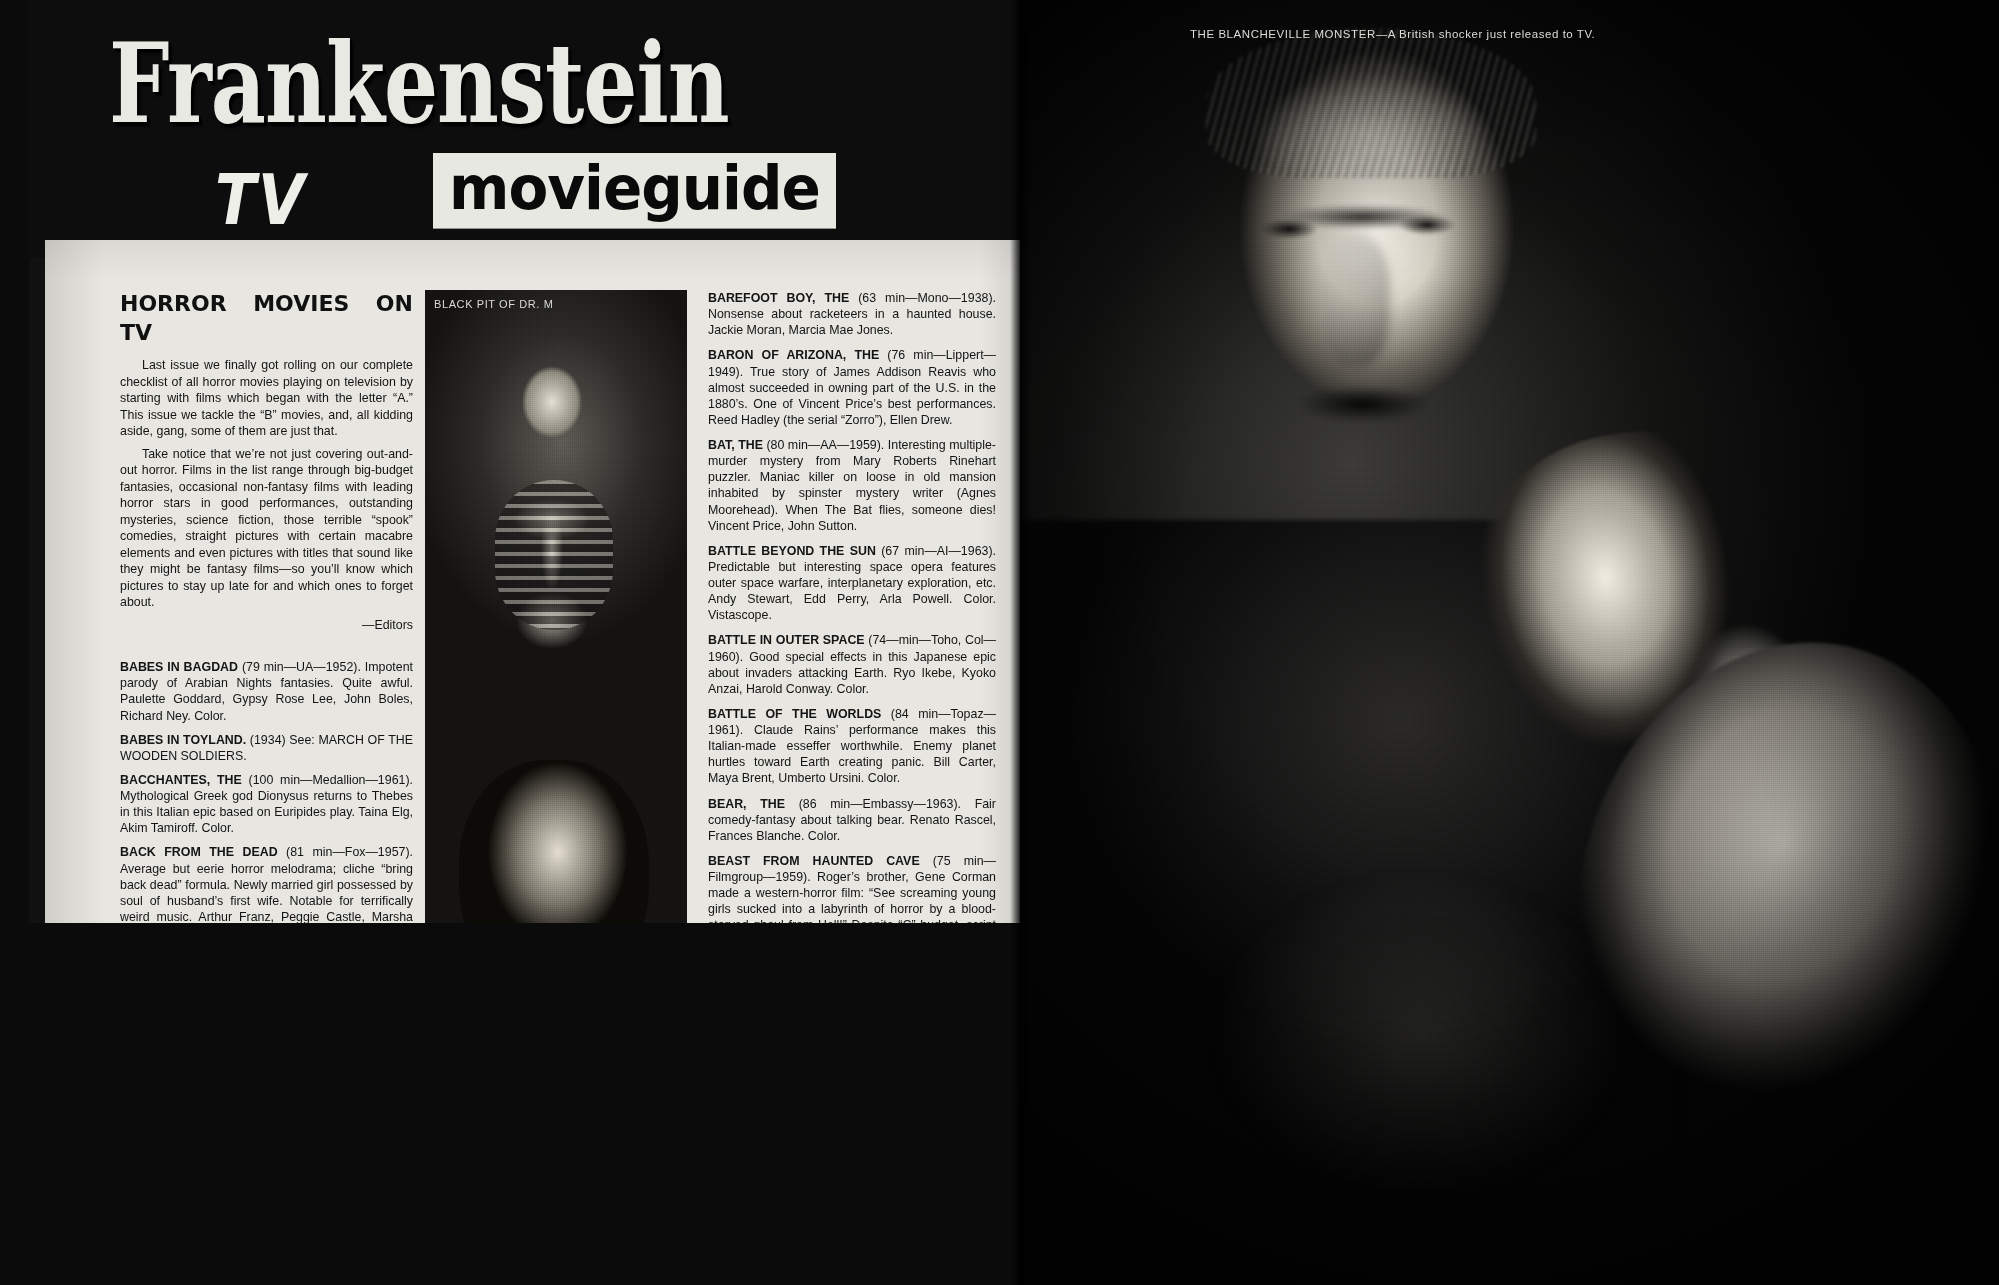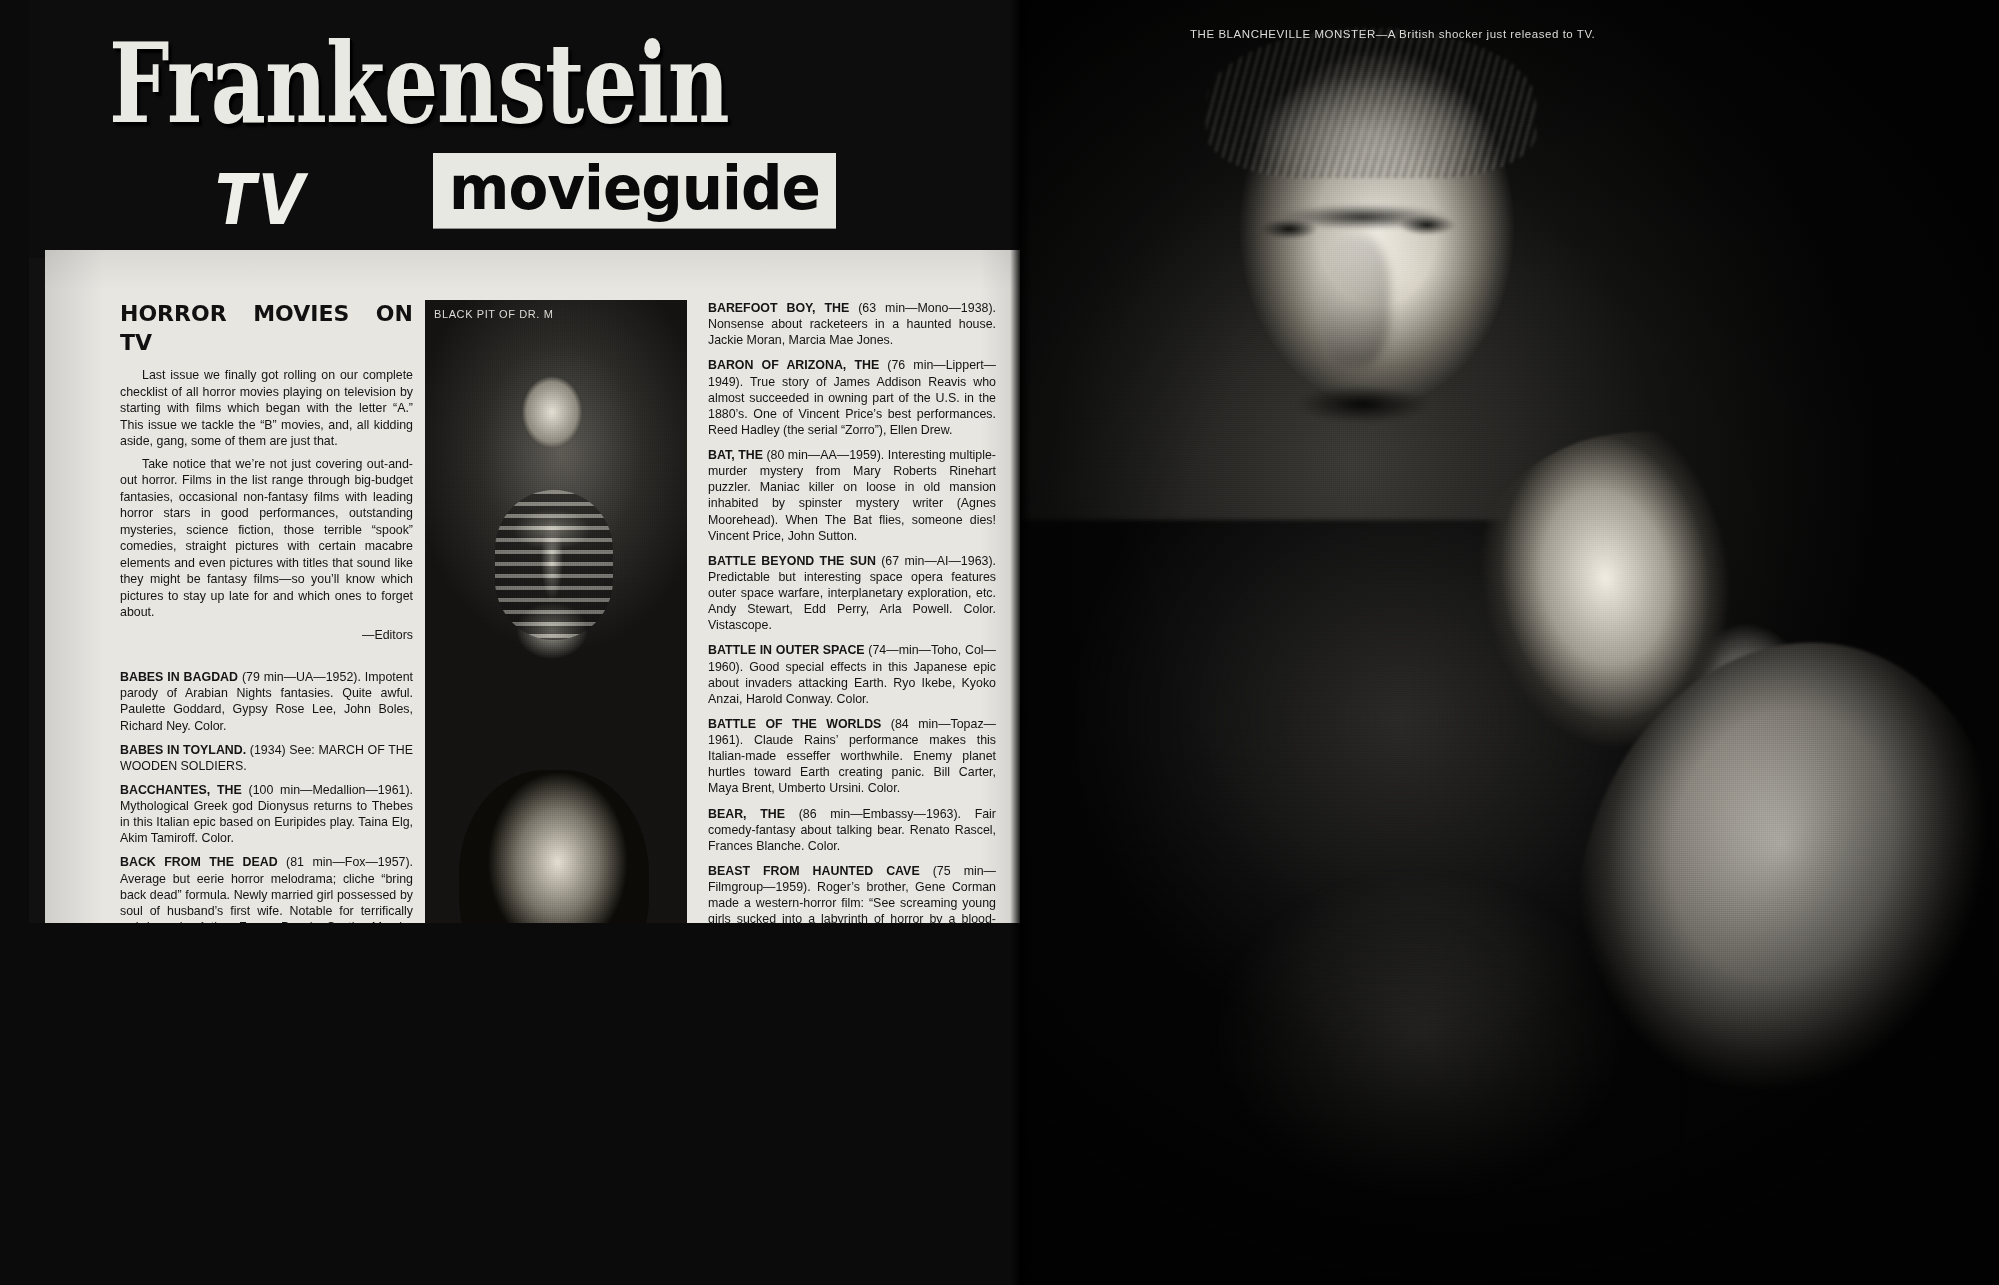--- a/index.html
+++ b/index.html
@@ -66,21 +66,21 @@
     font-size: 58px;
     letter-spacing: -1px;
     padding: 4px 16px 10px 16px;
     line-height: 1;
     transform: scaleY(1.05);
     transform-origin: left top;
   }
 
   .paper {
     position: absolute;
-    left: 16px; top: 250px;
+    left: 16px; top: 240px;
     width: 984px; height: 1027px;
     background: #e7e6e1;
     color: #111;
   }
   .paper::after {
     
     content: "";
     position: absolute; inset: 0;
     background:
       linear-gradient(90deg, rgba(0,0,0,0.10), rgba(0,0,0,0) 6%),

